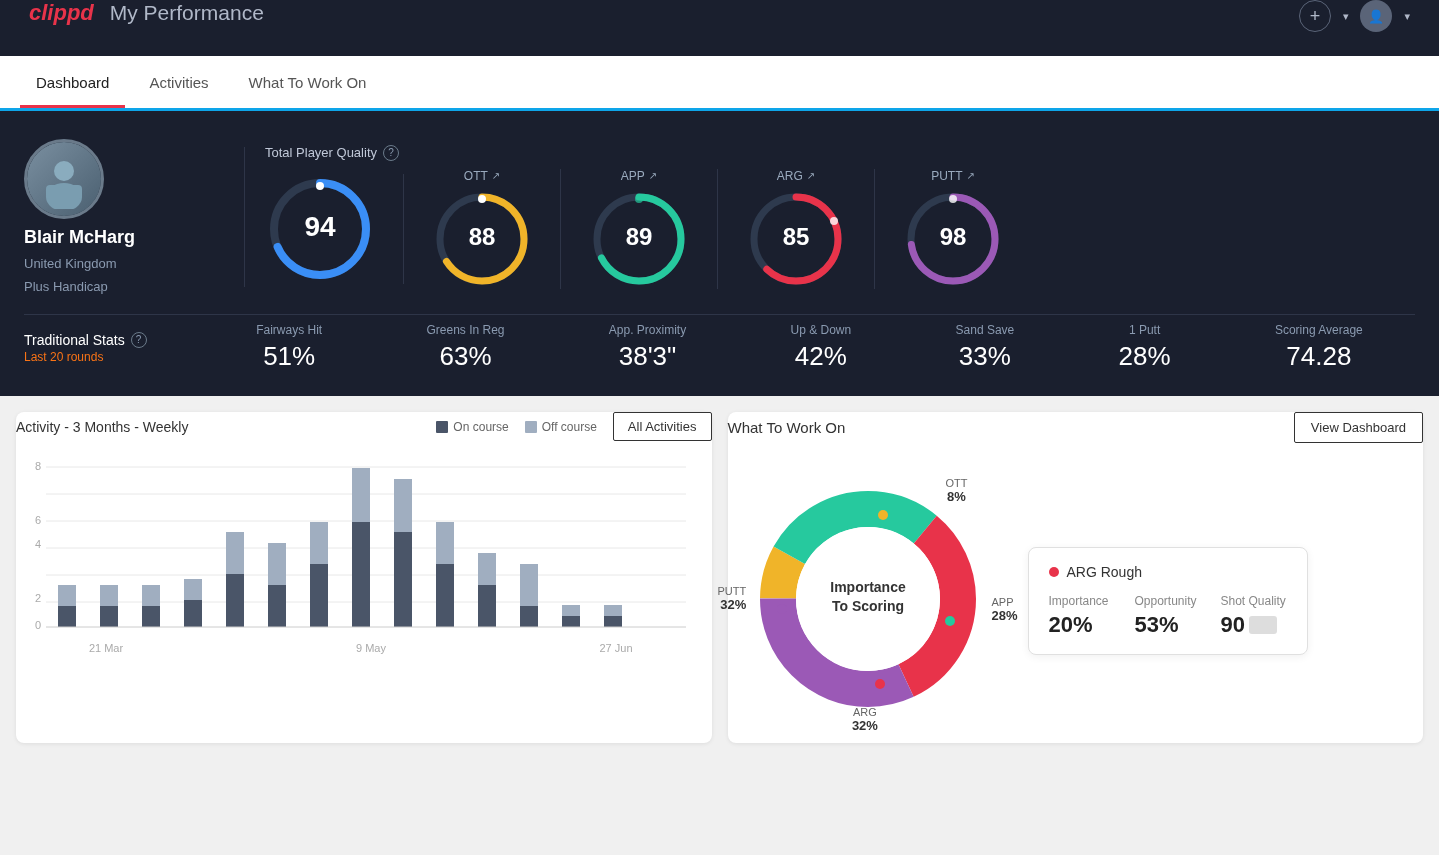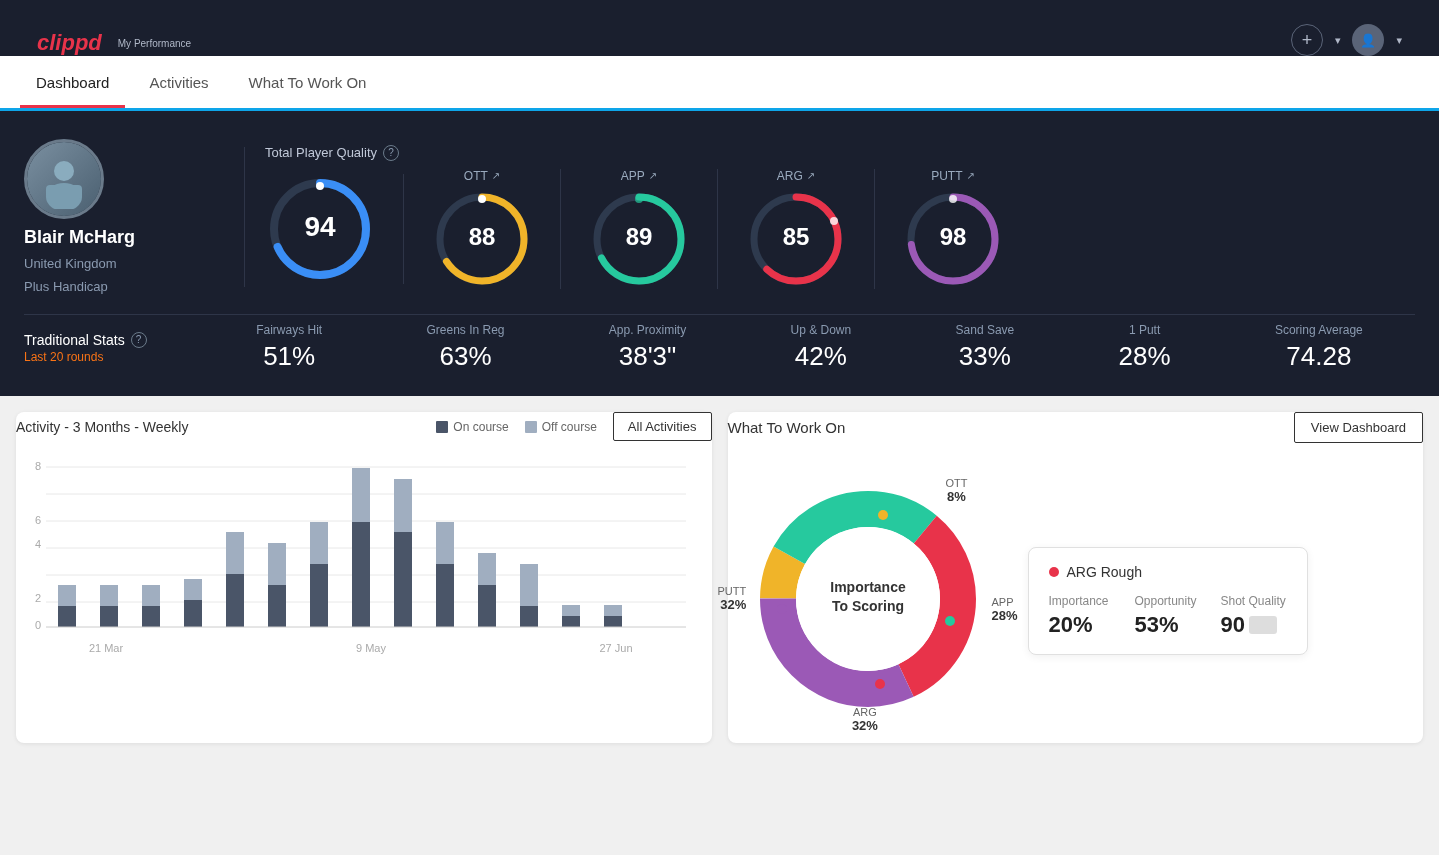--- a/index.html
+++ b/index.html
@@ -3,27 +3,27 @@
   <meta charset="utf-8">
   <style>
     * { box-sizing: border-box; margin: 0; padding: 0; }
     body { font-family: -apple-system, BlinkMacSystemFont, 'Segoe UI', sans-serif; background: #f0f0f0; }
 
     
     .header {
       background: #1a1f2e;
       height: 56px;
       display: flex;
-      align-items: flex-end;
-      padding: 0 37px;
+      align-items: flex-start;
+      padding: 0 29px;
       justify-content: space-between;
     }
     .header-left { display: flex; align-items: center; gap: 16px; }
     .logo { color: #e8334a; font-size: 22px; font-weight: bold; font-style: italic; }
-    .header-title { color: #b0b8c8; font-size: 10px; }
+    .header-title { color: #b0b8c8; font-size: 21px; }
     .header-right { display: flex; align-items: center; gap: 12px; }
     .header-icon-btn {
       background: transparent; border: 1.5px solid #5a6478; border-radius: 50%;
       width: 32px; height: 32px; color: #b0b8c8; font-size: 18px;
       display: flex; align-items: center; justify-content: center; cursor: pointer;
     }
     .header-avatar {
       width: 32px; height: 32px; border-radius: 50%; background: #5a6478;
       display: flex; align-items: center; justify-content: center; color: #fff; font-size: 13px;
       cursor: pointer;

